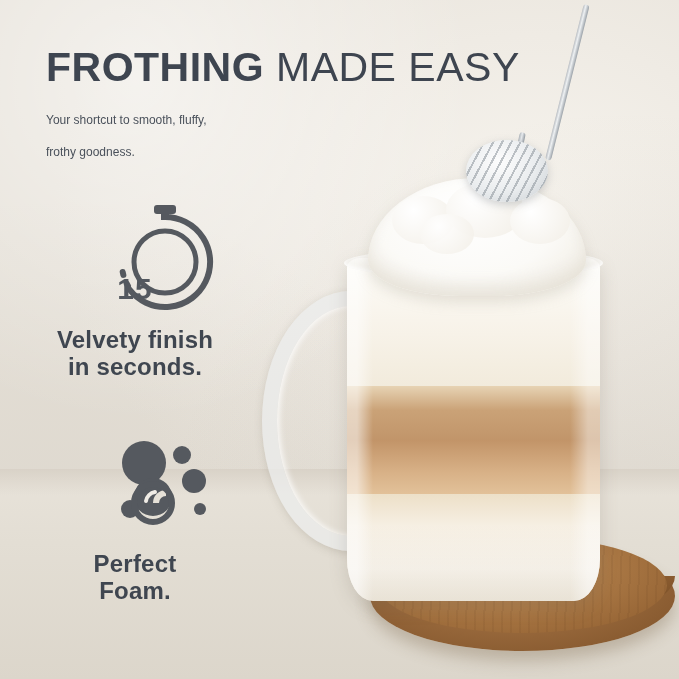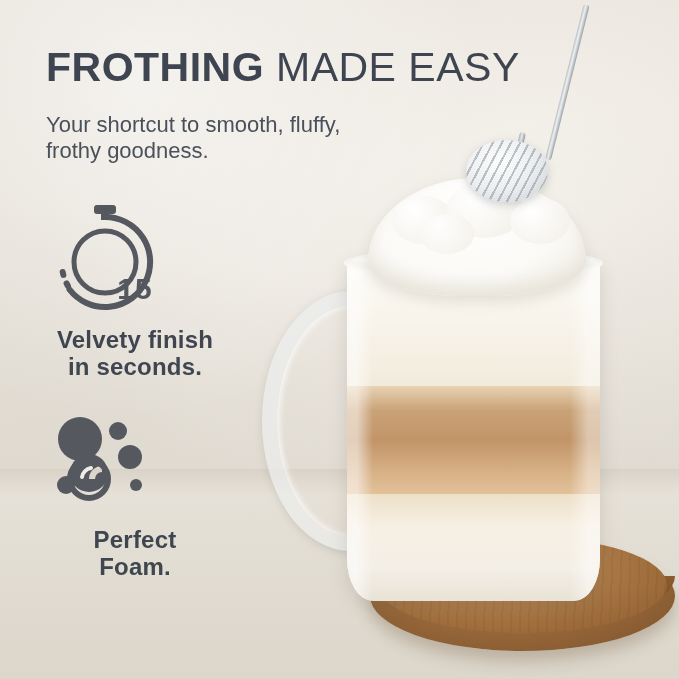--- a/index.html
+++ b/index.html
@@ -35,33 +35,33 @@
 
   
   .headline{
     position:absolute;left:46px;top:44px;width:600px;
     font-size:41px;line-height:46px;letter-spacing:.5px;
     color:#3e4550;white-space:nowrap;
   }
   .headline .bold{font-weight:bold;}
   .headline .light{font-weight:400;}
   .subhead{
-    position:absolute;left:46px;top:112px;width:360px;
-    font-size:22px;line-height:26px;color:#4a515b;font-weight:400;
+    position:absolute;left:46px;top:104px;width:360px;
+    font-size:12px;line-height:32px;color:#4a515b;font-weight:400;
   }
 
   
   .feature{position:absolute;text-align:center;}
   .feature-label{
     font-size:24px;line-height:27px;color:#3f4650;font-weight:bold;
     letter-spacing:.2px;
   }
   #feature-timer{left:44px;top:198px;width:182px;}
-  #feature-foam{left:44px;top:408px;width:182px;}
-  .icon-wrap{height:128px;display:flex;align-items:center;justify-content:flex-start;}
+  #feature-foam{left:44px;top:432px;width:182px;}
+  .icon-wrap{height:128px;display:flex;align-items:center;justify-content:flex-end;}
   .icon-wrap.small{height:118px;}
 
   
   .scene{position:absolute;left:0;top:0;width:679px;height:679px;pointer-events:none;}
 
   
   .coaster{
     position:absolute;left:370px;top:541px;width:305px;height:110px;
     border-radius:50%/50%;
     background:radial-gradient(ellipse at 45% 32%, #b07f4e 0%, #9a6a3d 45%, #7d5128 100%);

